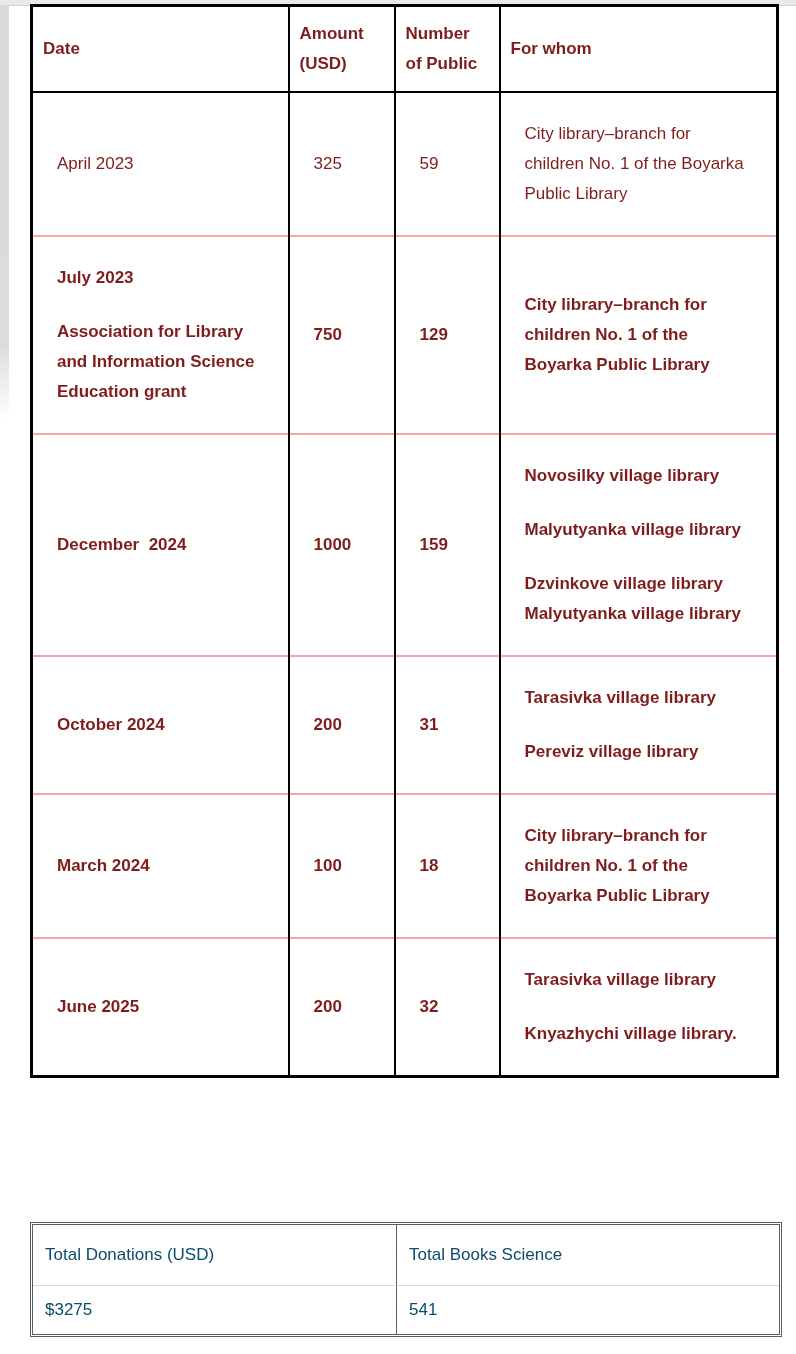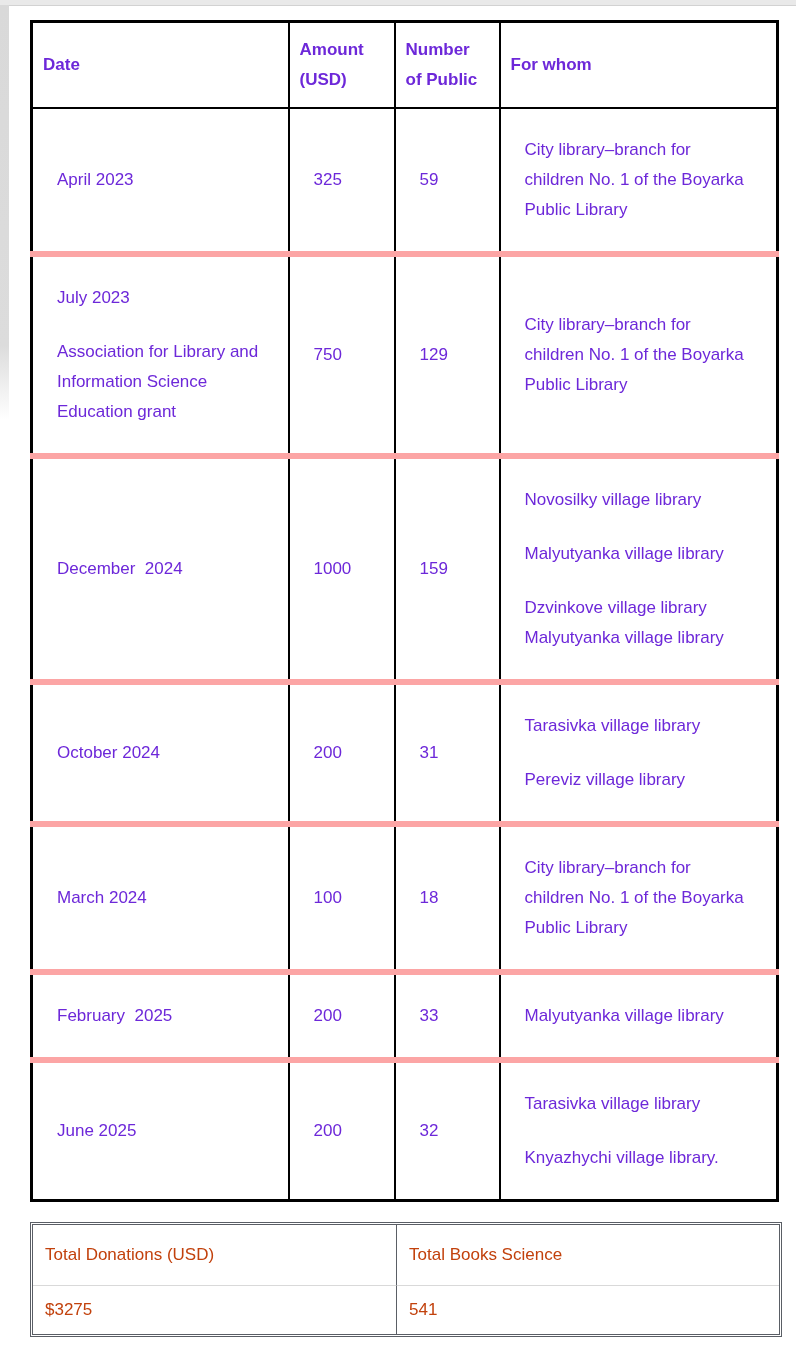--- a/index.html
+++ b/index.html
@@ -28,44 +28,45 @@
     position: absolute;
     left: 0; top: 5px;
     width: 9px; height: 415px;
     background: linear-gradient(to bottom, #d9d9d9 0%, #dcdcdc 82%, rgba(220,220,220,0) 100%);
   }
 
   
   table.donations {
     position: absolute;
     left: 30px;
-    top: 20px;
+    top: 4px;
     width: 746px;
     border-collapse: collapse;
     table-layout: fixed;
     border: 3px solid #000000;
     font-size: 17px;
     line-height: 30px;
-    color: #6d28d9;
+    color: #7f1d1d;
   }
   table.donations th,
   table.donations td {
     border-left: 2px solid #000000;
     border-right: 2px solid #000000;
     vertical-align: middle;
     text-align: left;
     padding: 12px 10px;
     overflow: hidden;
   }
   table.donations thead th {
     border-bottom: 2px solid #000000;
     font-weight: bold;
   }
   table.donations tbody tr + tr td {
-    border-top: 6px solid #fca5a5;
+    border-top: 2px solid #fca5a5;
+    font-weight: bold;
   }
   table.donations p,
   table.totals p {
     margin: 14px;
     white-space: pre-wrap;
   }
   table.donations p + p {
     margin-top: 24px;
   }
 
@@ -74,21 +75,21 @@
     position: absolute;
     left: 30px;
     top: 1222px;
     width: 746px;
     border-collapse: separate;
     border-spacing: 0;
     table-layout: fixed;
     border: 3px double #5a5e65;
     font-size: 17px;
     line-height: 30px;
-    color: #c2410c;
+    color: #0c4a6e;
   }
   table.totals th,
   table.totals td {
     vertical-align: middle;
     text-align: left;
     font-weight: normal;
     padding: 15px 12px;
   }
   table.totals td { padding: 9px 12px; }
   table.totals .col-books { border-left: 1px solid #5a5e65; }
@@ -184,34 +185,20 @@
             <p>March 2024</p>
           </td>
           <td>
             <p>100</p>
           </td>
           <td>
             <p>18</p>
           </td>
           <td>
             <p>City library–branch for children No. 1 of the Boyarka Public Library</p>
-          </td>
-        </tr>
-        <tr>
-          <td>
-            <p>February  2025</p>
-          </td>
-          <td>
-            <p>200</p>
-          </td>
-          <td>
-            <p>33</p>
-          </td>
-          <td>
-            <p>Malyutyanka village library</p>
           </td>
         </tr>
         <tr>
           <td>
             <p>June 2025</p>
           </td>
           <td>
             <p>200</p>
           </td>
           <td>

